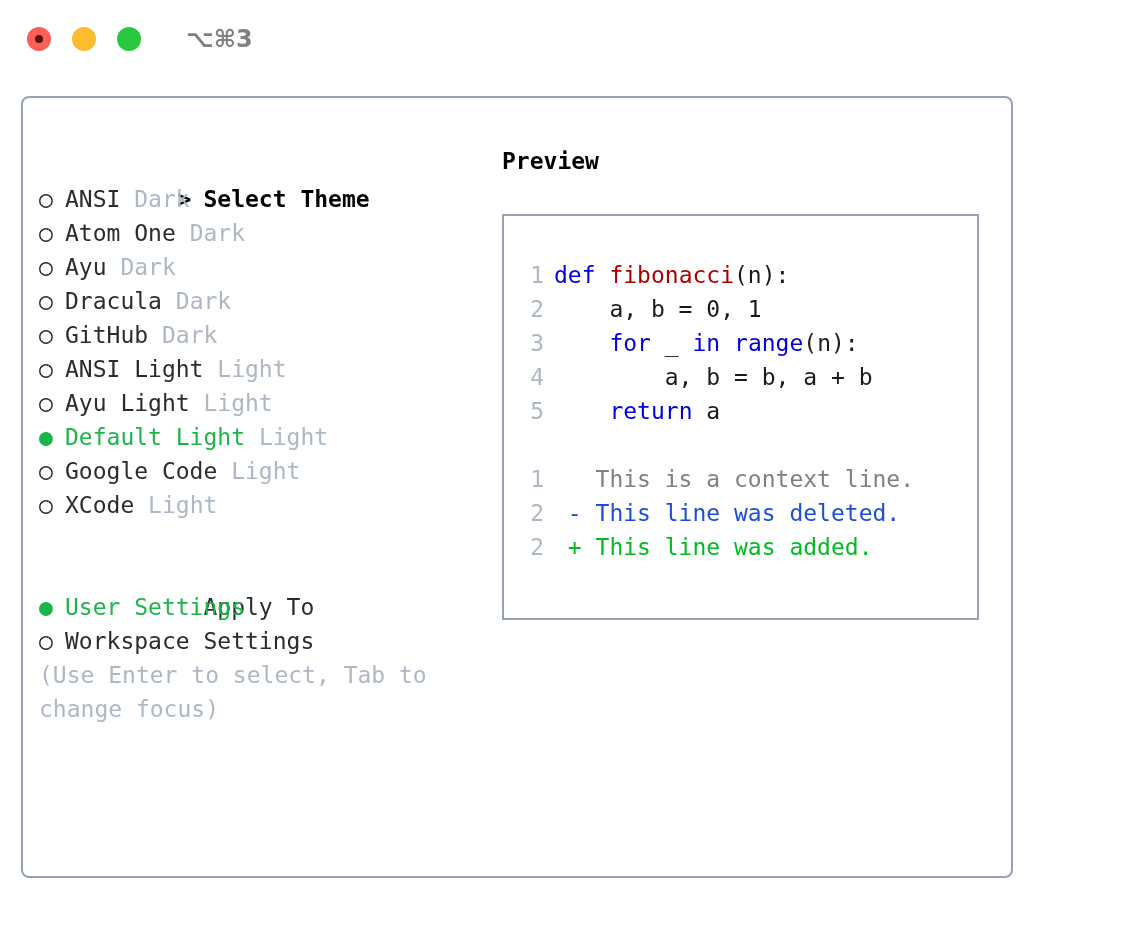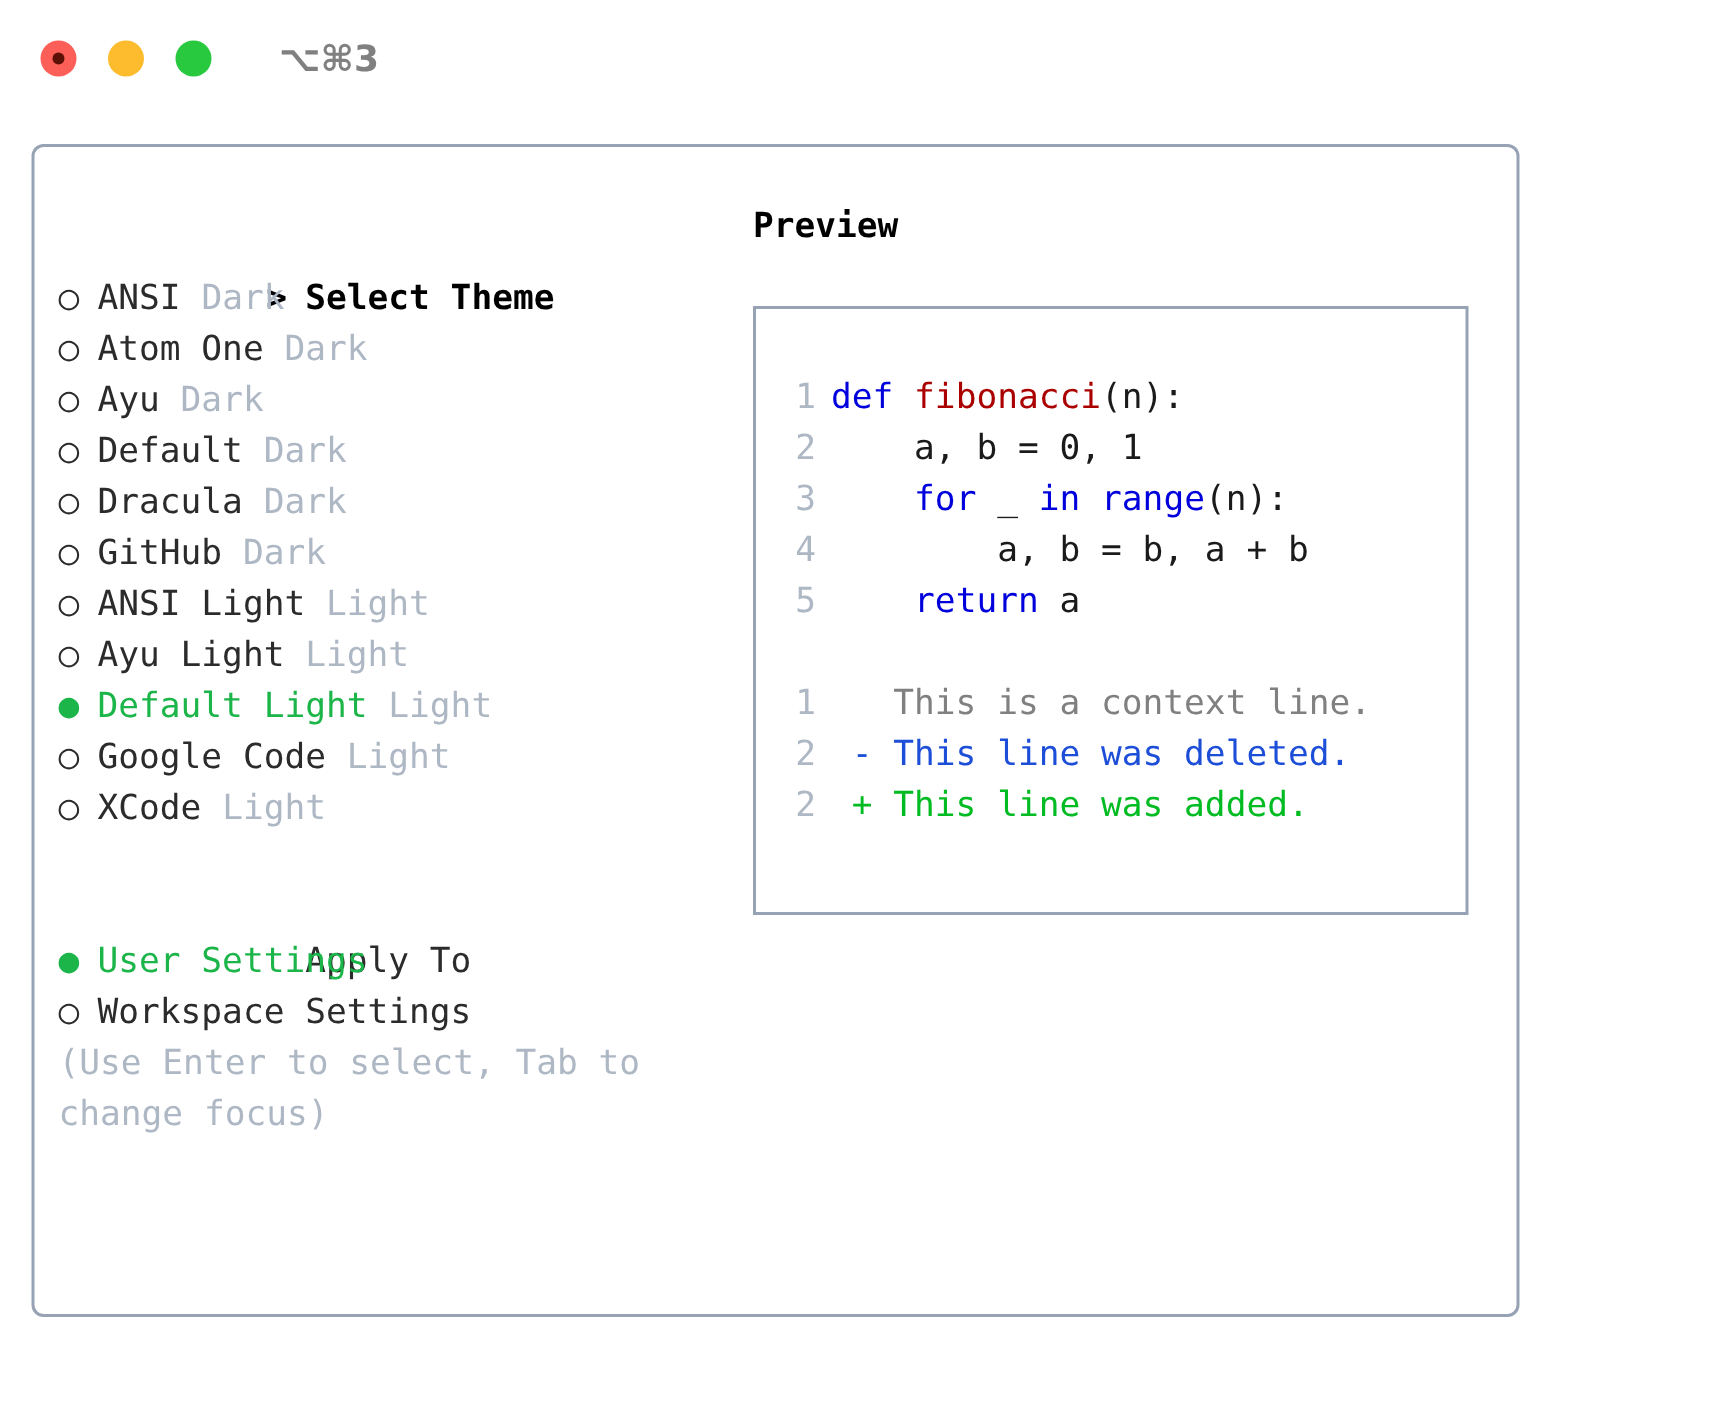--- a/index.html
+++ b/index.html
@@ -127,21 +127,21 @@
     line-height: 34px;
     color: #aeb7c4;
     width: 420px;
     white-space: pre-wrap;
   }
 
   
   .right-col {
     position: absolute;
     left: 479px;
-    top: 36px;
+    top: 46px;
     width: 500px;
   }
   .preview-title {
     font-size: 23px;
     line-height: 34px;
     font-weight: bold;
     color: #000000;
   }
   .preview-box {
     margin-top: 36px;
@@ -196,21 +196,20 @@
       <div class="left-col">
 
         <div class="row header-row">
           <span class="bullet">&gt;</span><span>Select Theme</span>
         </div>
 
         <div id="theme-list">
             <div class="row"><span class="bullet">○</span><span>ANSI </span><span class="tag">Dark</span></div>
             <div class="row"><span class="bullet">○</span><span>Atom One </span><span class="tag">Dark</span></div>
             <div class="row"><span class="bullet">○</span><span>Ayu </span><span class="tag">Dark</span></div>
-            <div class="row"><span class="bullet">○</span><span>Default </span><span class="tag">Dark</span></div>
             <div class="row"><span class="bullet">○</span><span>Dracula </span><span class="tag">Dark</span></div>
             <div class="row"><span class="bullet">○</span><span>GitHub </span><span class="tag">Dark</span></div>
             <div class="row"><span class="bullet">○</span><span>ANSI Light </span><span class="tag">Light</span></div>
             <div class="row"><span class="bullet">○</span><span>Ayu Light </span><span class="tag">Light</span></div>
             <div class="row selected"><span class="bullet">●</span><span>Default Light </span><span class="tag">Light</span></div>
             <div class="row"><span class="bullet">○</span><span>Google Code </span><span class="tag">Light</span></div>
             <div class="row"><span class="bullet">○</span><span>XCode </span><span class="tag">Light</span></div>
           </div>
 
         <div class="spacer-row"></div>

